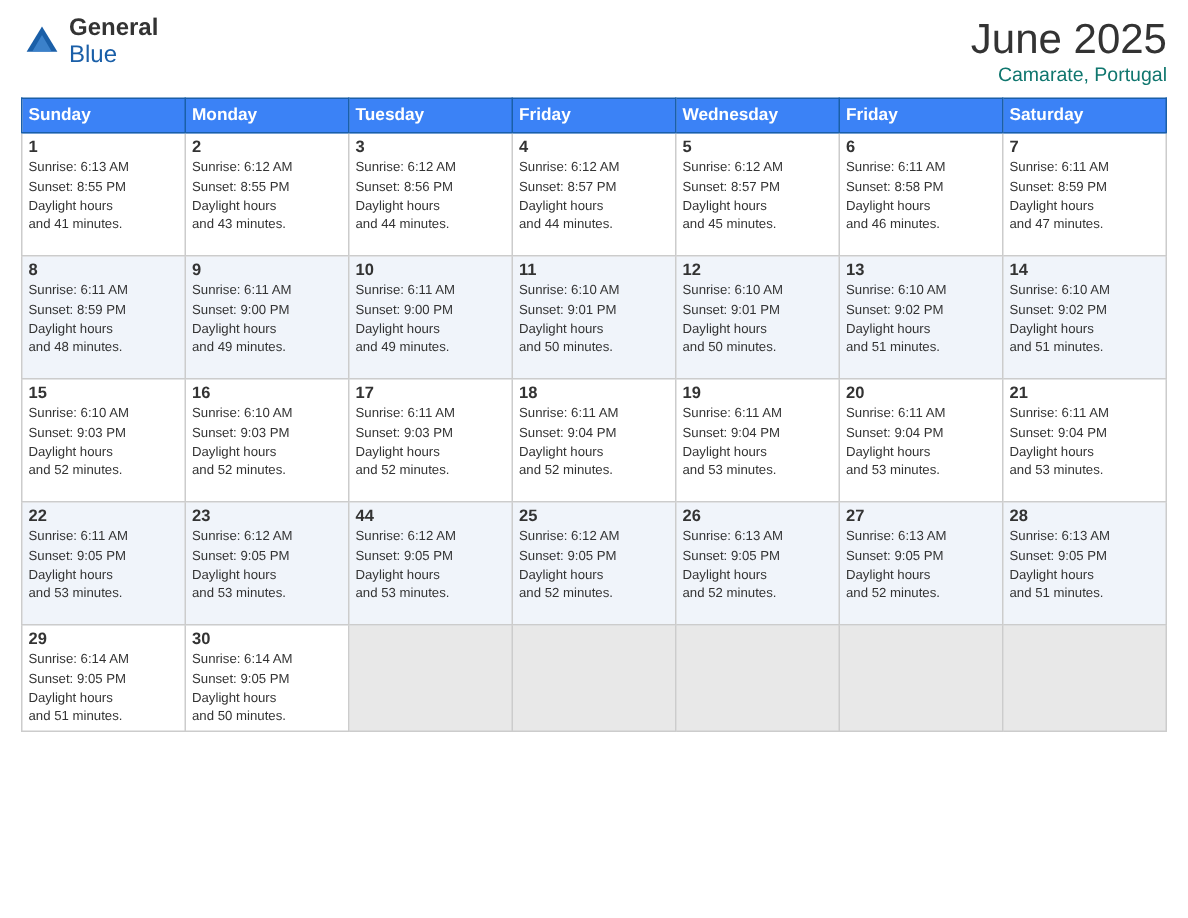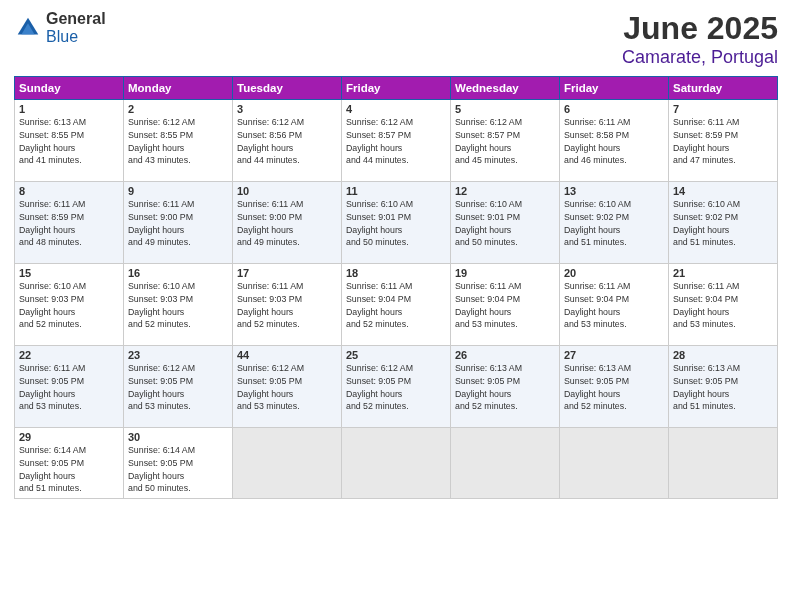--- a/index.html
+++ b/index.html
@@ -45,37 +45,37 @@
       color: #1a5fa8;
     }
     .logo-icon {
       width: 28px;
       height: 28px;
     }
     .title-block {
       text-align: right;
     }
     .title-month {
-      font-size: 32px;
-      font-weight: bold;
+      font-size: 28px;
+      font-weight: normal;
       color: #333;
     }
     .title-location {
-      font-size: 18px;
-      color: #4c1d95;
+      font-size: 13px;
+      color: #0f766e;
     }
     .calendar {
       flex: 1;
       border: 1px solid #ccc;
       border-collapse: collapse;
       width: 100%;
       table-layout: fixed;
     }
     .calendar th {
-      background: #a21caf;
+      background: #3b82f6;
       color: #fff;
       font-size: 11.5px;
       font-weight: bold;
       padding: 5px 4px;
       text-align: left;
       border: 1px solid #1a5fa8;
     }
     .calendar td {
       vertical-align: top;
       border: 1px solid #ccc;

